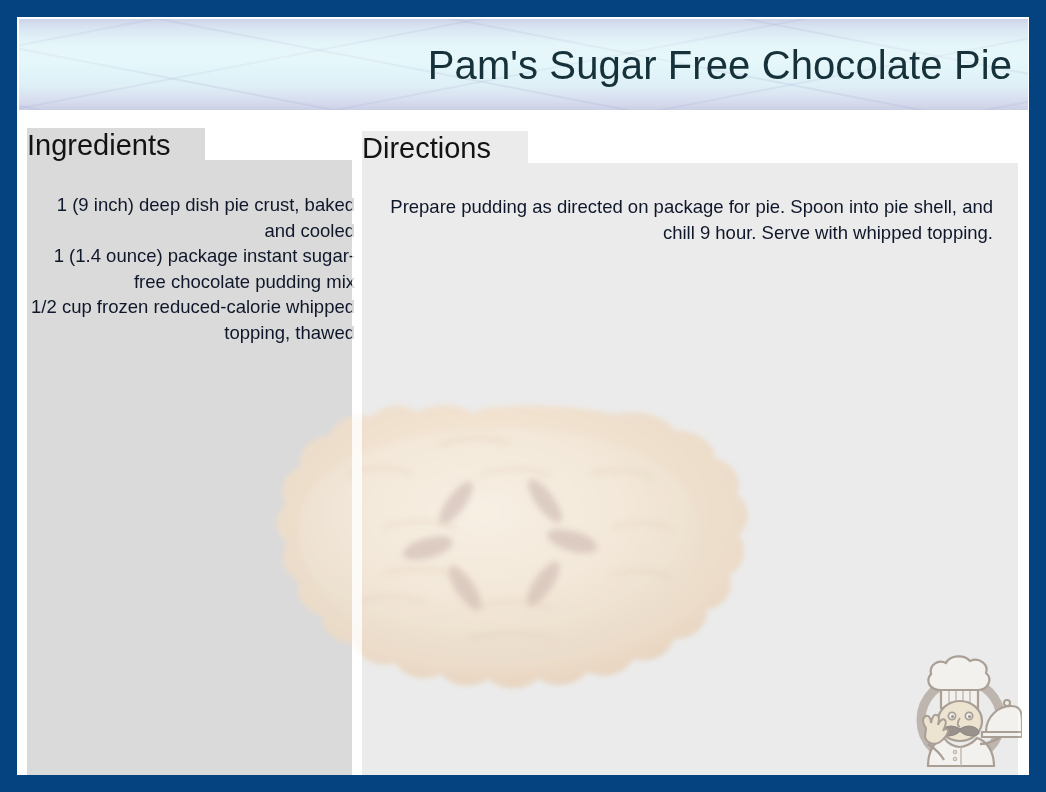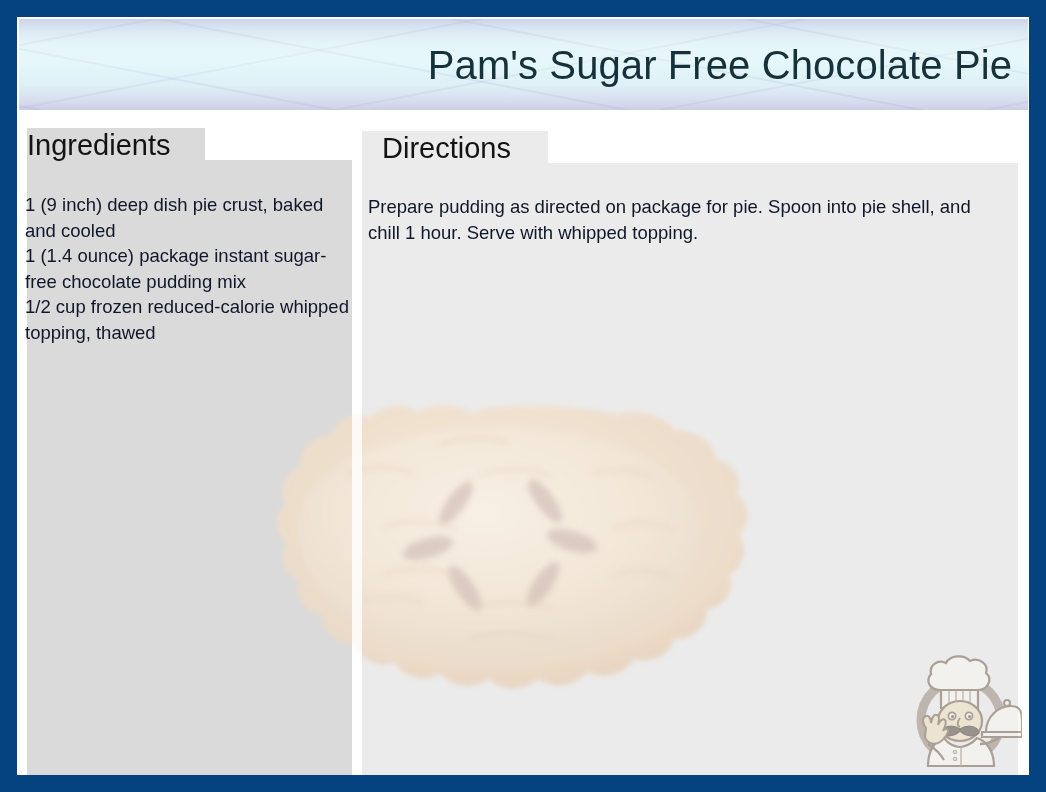--- a/index.html
+++ b/index.html
@@ -11,20 +11,21 @@
     font-family: "Liberation Sans", sans-serif;
   }
 
   #slide {
     position: relative;
     width: 1046px;
     height: 792px;
     overflow: hidden;
     background: #ffffff;
     box-sizing: border-box;
+    text-align: right;
   }
 
   
   .frame-edge {
     position: absolute;
     background: #044280;
     z-index: 40;
   }
   .frame-top    { left: 0;   top: 0;    width: 1046px; height: 17px; }
   .frame-bottom { left: 0;   bottom: 0; width: 1046px; height: 17px; }
@@ -131,21 +132,20 @@
     width: 178px;
     height: 34px;
     background: #dadada;
   }
   .tab-directions {
     left: 362px;
     top: 131px;
     width: 166px;
     height: 34px;
     background: #ebebeb;
-    padding-left: 20px;
   }
   .section-title {
     font-size: 29px;
     color: #131313;
     line-height: 1;
     padding-left: 0px;
     white-space: nowrap;
   }
 
   
@@ -316,21 +316,21 @@
     <span class="section-title">Ingredients</span>
   </div>
   <div class="section-tab tab-directions">
     <span class="section-title">Directions</span>
   </div>
 
   <div class="panel-body body-ingredients">1 (9 inch) deep dish pie crust, baked and cooled
 1 (1.4 ounce) package instant sugar-free chocolate pudding mix
 1/2 cup frozen reduced-calorie whipped topping, thawed</div>
 
-  <div class="panel-body body-directions">Prepare pudding as directed on package for pie.  Spoon into pie shell, and chill 1 hour.  Serve with whipped topping.</div>
+  <div class="panel-body body-directions">Prepare pudding as directed on package for pie.  Spoon into pie shell, and chill 9 hour.  Serve with whipped topping.</div>
 
   <div class="chef-logo">
     <svg viewBox="0 0 122 122" xmlns="http://www.w3.org/2000/svg">
       <g stroke="#6f5a47" stroke-width="2.4" fill="none" stroke-linecap="round" stroke-linejoin="round">
 
         <circle cx="61" cy="72" r="40" stroke="#7a6150" stroke-width="9" opacity="0.75"></circle>
       </g>
 
       <g>
         <path d="M40 42 C 30 42, 25 33, 31 26 C 29 17, 38 11, 46 15

